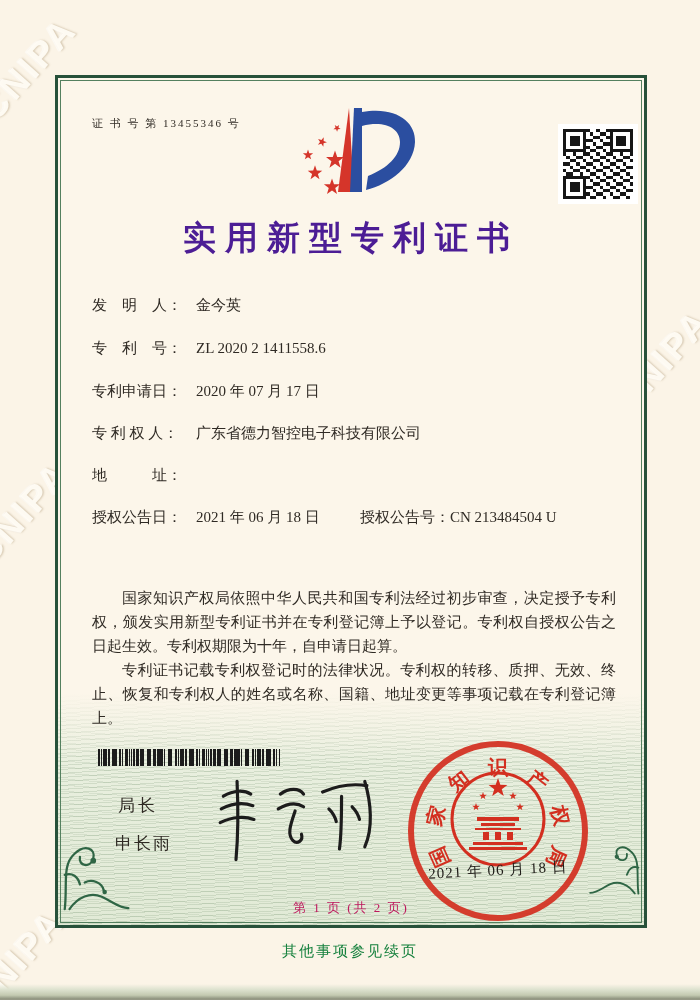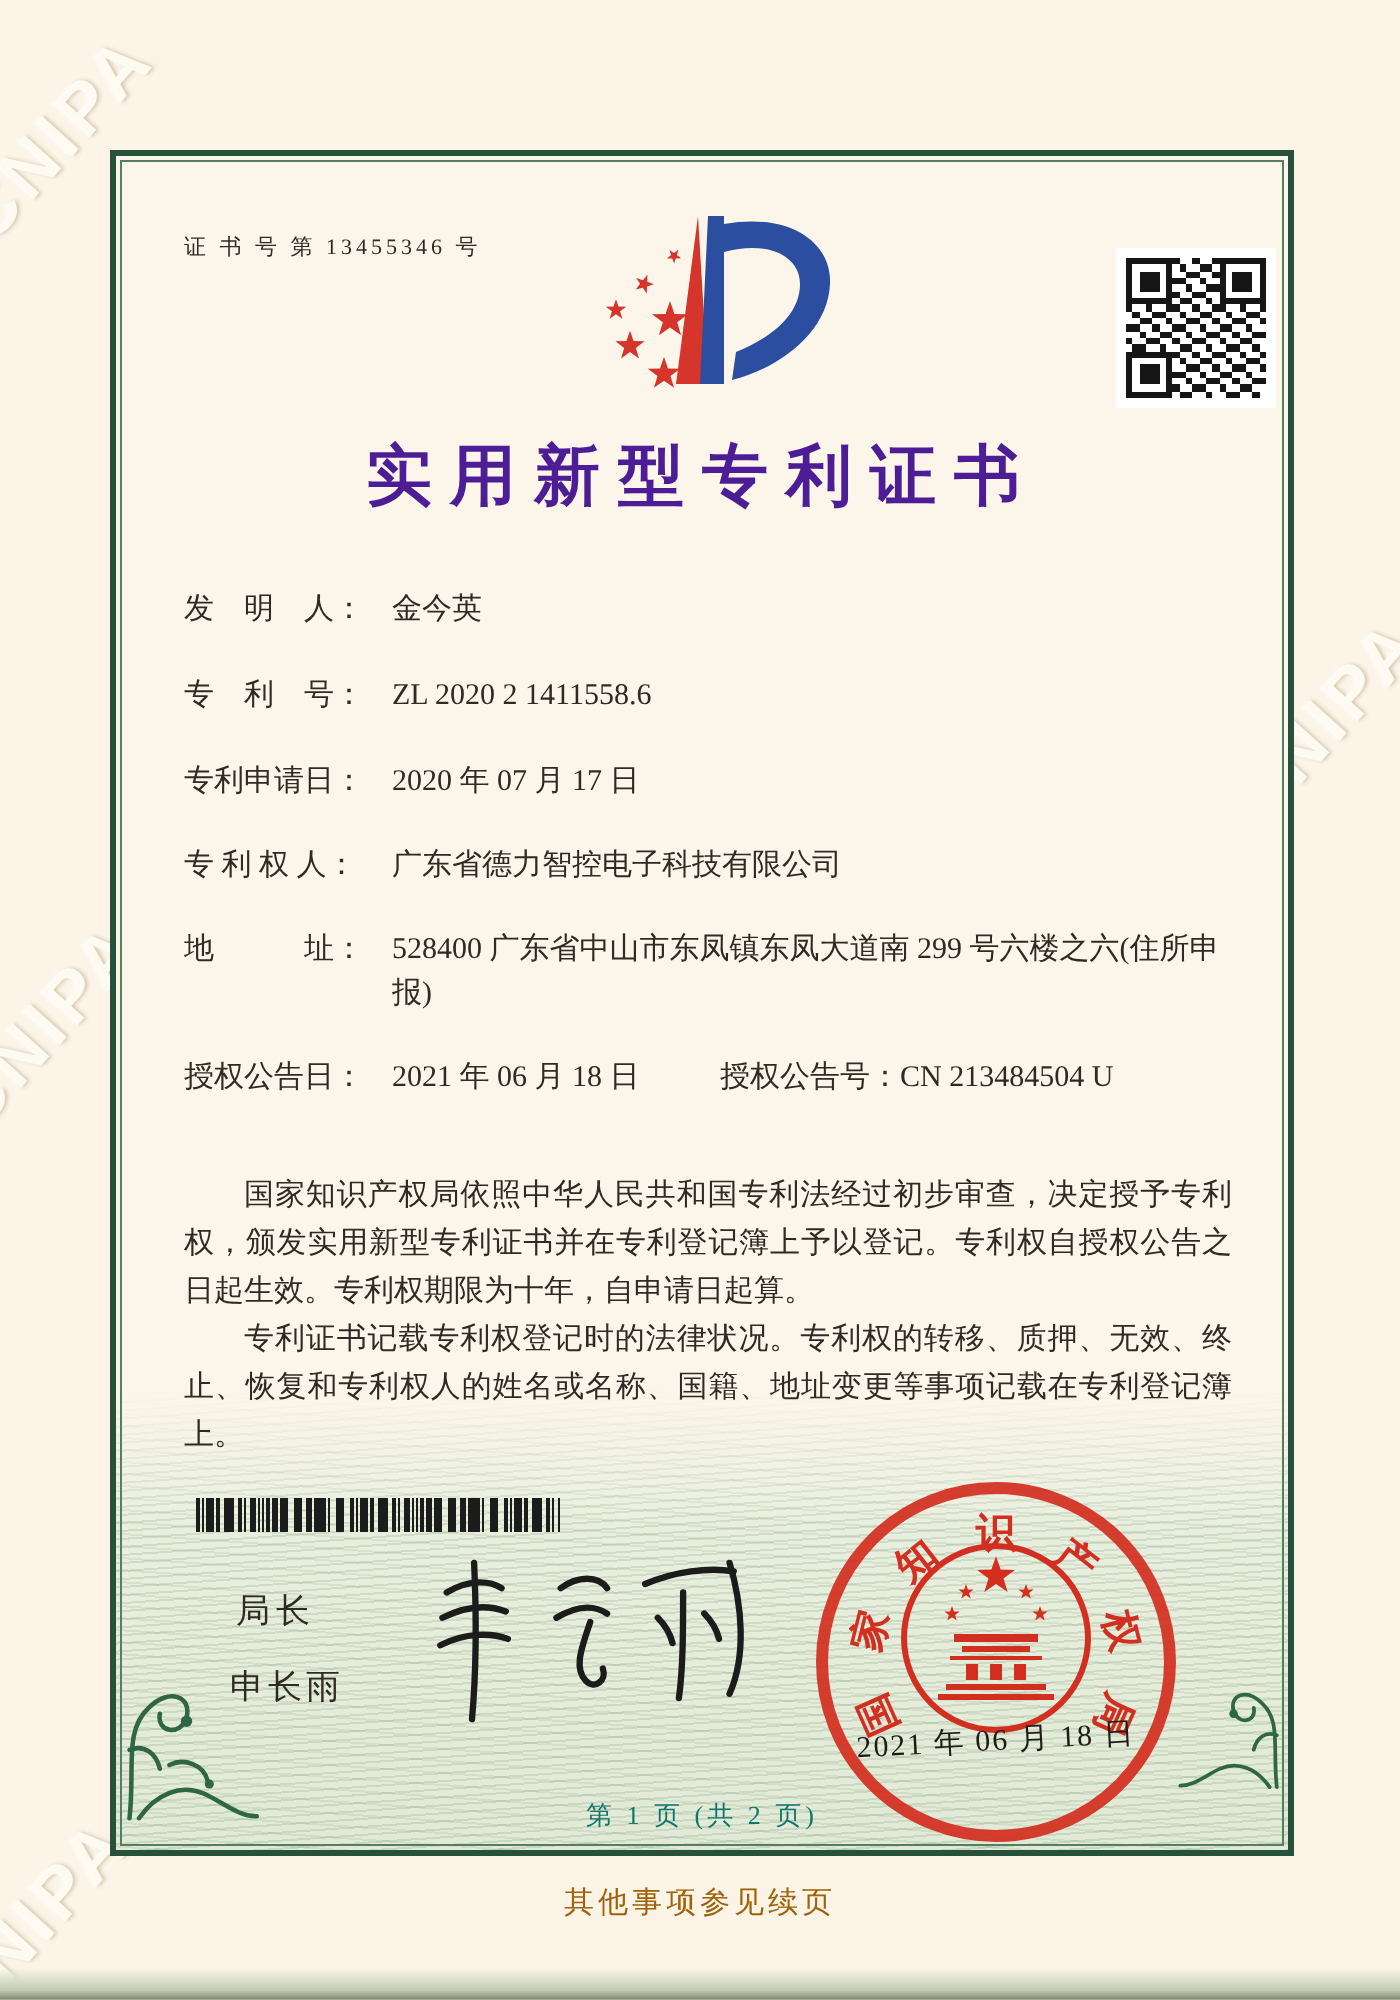--- a/index.html
+++ b/index.html
@@ -65,23 +65,23 @@
   .seal{position:absolute;left:350px;top:663px;width:180px;height:180px;z-index:4;}
   .seal-circle{position:absolute;inset:0;border:6px solid rgba(211,47,32,0.93);border-radius:50%;}
   .seal-ch{position:absolute;left:50%;top:50%;width:22px;height:22px;margin:-11px 0 0 -11px;
       text-align:center;line-height:22px;font-size:20px;font-weight:bold;color:#d32f20;
       transform-origin:center;}
   .seal-emblem{position:absolute;left:31px;top:24px;}
   .seal-date{position:absolute;left:-6px;top:120px;width:192px;text-align:center;font-size:15px;
       color:#1f1c18;letter-spacing:1px;transform:rotate(-3deg);}
   
   .page-num{position:absolute;left:0;bottom:8px;width:100%;text-align:center;font-size:13px;
-      letter-spacing:2px;color:#0f766e;z-index:3;}
+      letter-spacing:2px;color:#be185d;z-index:3;}
   .continuation{position:absolute;left:0;top:942px;width:100%;text-align:center;font-size:15px;
-      letter-spacing:2px;color:#a16207;}
+      letter-spacing:2px;color:#15803d;}
   .bottom-edge{position:absolute;left:0;right:0;bottom:0;height:16px;
       background:linear-gradient(to bottom, rgba(0,0,0,0), #dde2cf 35%, #c3cab1 70%, #888d79 96%, #62665560 100%);}
 </style>
 </head>
 <body>
 
 <div class="page">
 
   <div class="wm wm1">CNIPA</div>
   <div class="wm wm2">CNIPA</div>
@@ -595,21 +595,20 @@
       <div class="frow tight">
         <span class="flabel">专利申请日：</span>
         <span class="fvalue">2020 年 07 月 17 日</span>
       </div>
       <div class="frow tight">
         <span class="flabel">专 利 权 人：</span>
         <span class="fvalue">广东省德力智控电子科技有限公司</span>
       </div>
       <div class="frow tight">
         <span class="flabel">地　　　址：</span>
-        <span class="fvalue">528400 广东省中山市东凤镇东凤大道南 299 号六楼之六(住所申报)</span>
       </div>
       <div class="frow grant">
         <span class="flabel">授权公告日：</span>
         <span>2021 年 06 月 18 日</span>
         <span class="g2">
           <span class="flabel">授权公告号：</span>
           <span>CN 213484504 U</span>
         </span>
       </div>
     </div>

